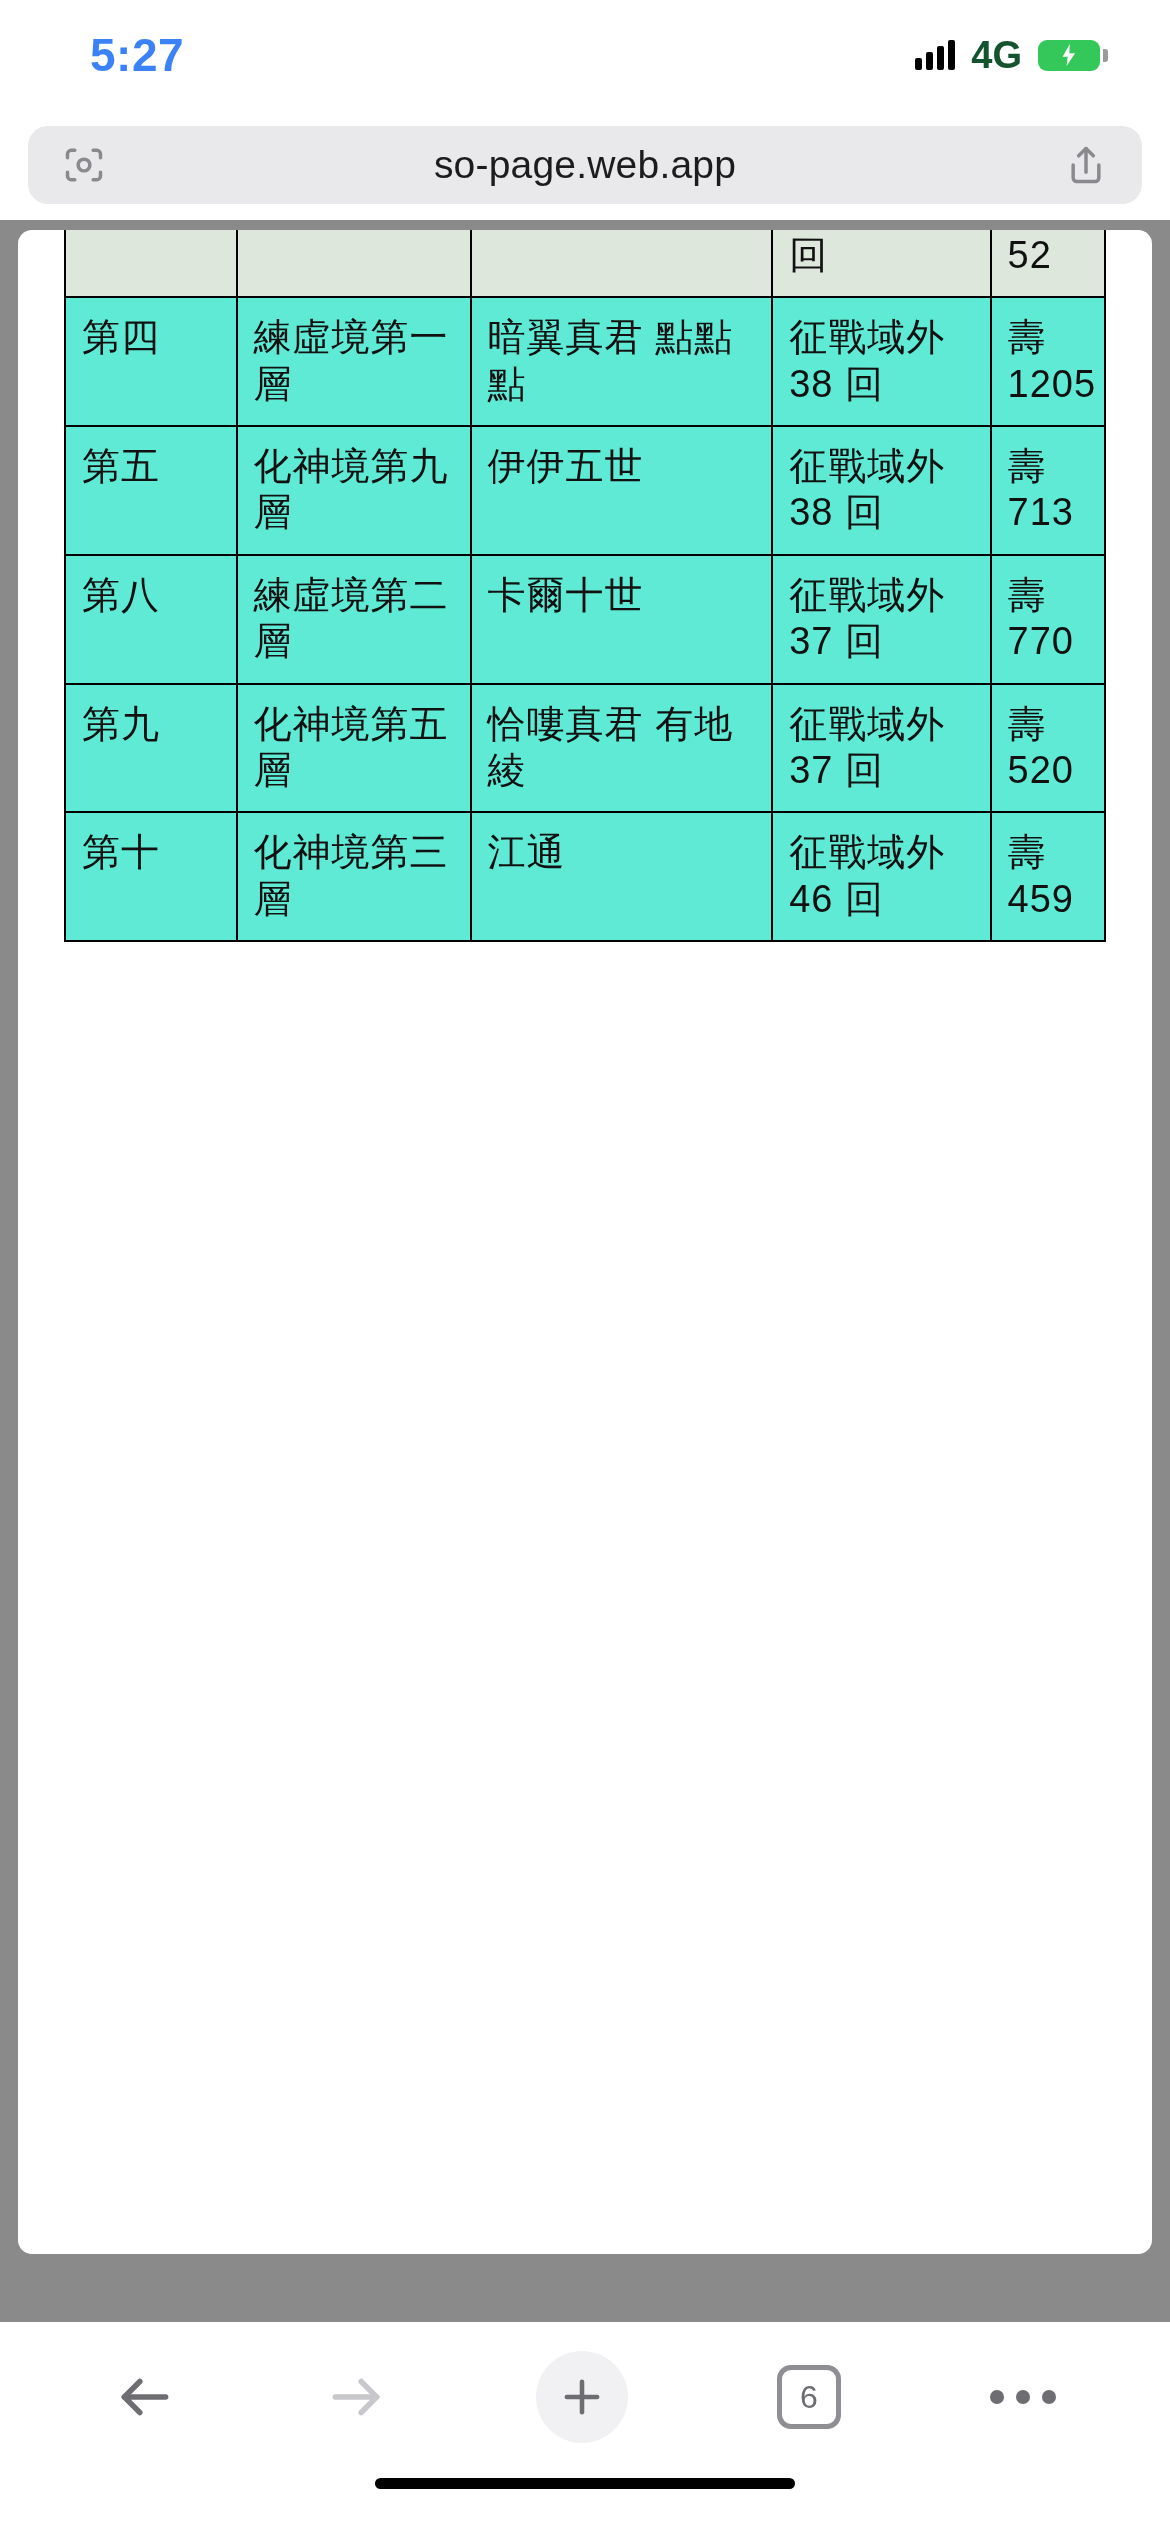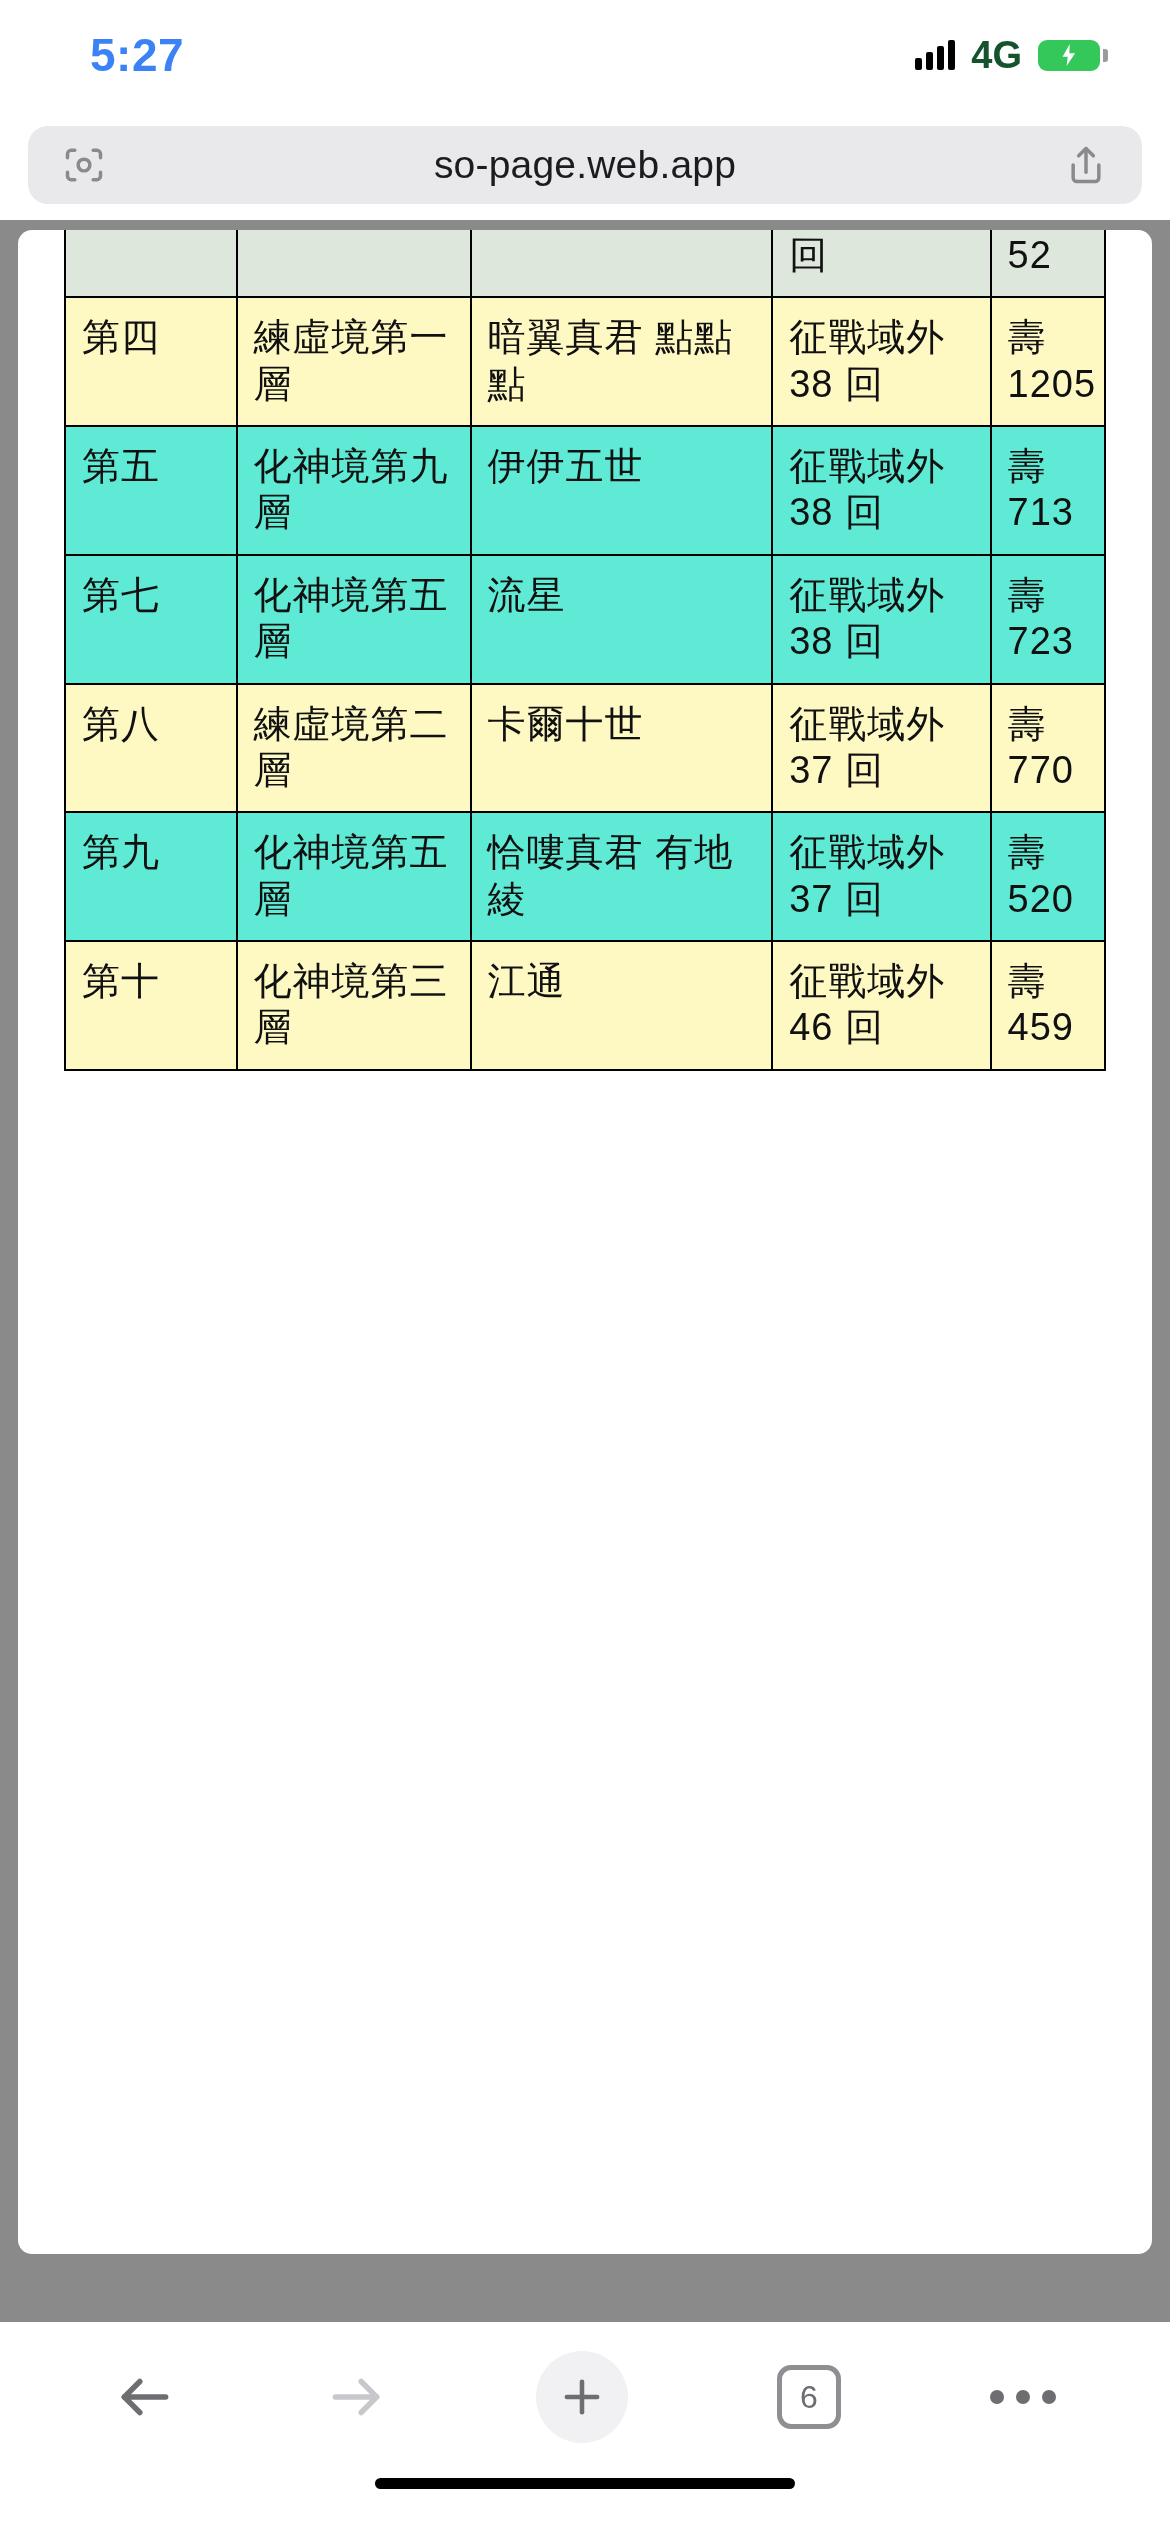--- a/index.html
+++ b/index.html
@@ -159,21 +159,21 @@
     line-height: 1.22;
     letter-spacing: 1px;
   }
   tr.head td {
     background: #dde7dc;
   }
   tr.alt td {
     background: #5eead4;
   }
   tr.plain td {
-    background: #fef9c3;
+    background: #5eead4;
   }
   col.c0 { width: 16.5%; }
   col.c1 { width: 22.5%; }
   col.c2 { width: 29%; }
   col.c3 { width: 21%; }
   col.c4 { width: 11%; }
 
   
   .toolbar {
     flex: 0 0 150px;
@@ -309,27 +309,20 @@
               <td>征戰域外 38 回</td>
               <td>壽1205</td>
             </tr>
             <tr class="alt">
               <td>第五</td>
               <td>化神境第九層</td>
               <td>伊伊五世</td>
               <td>征戰域外 38 回</td>
               <td>壽713</td>
             </tr>
-            <tr class="alt">
-              <td>第七</td>
-              <td>化神境第五層</td>
-              <td>流星</td>
-              <td>征戰域外 38 回</td>
-              <td>壽723</td>
-            </tr>
             <tr class="plain">
               <td>第八</td>
               <td>練虛境第二層</td>
               <td>卡爾十世</td>
               <td>征戰域外 37 回</td>
               <td>壽770</td>
             </tr>
             <tr class="alt">
               <td>第九</td>
               <td>化神境第五層</td>

